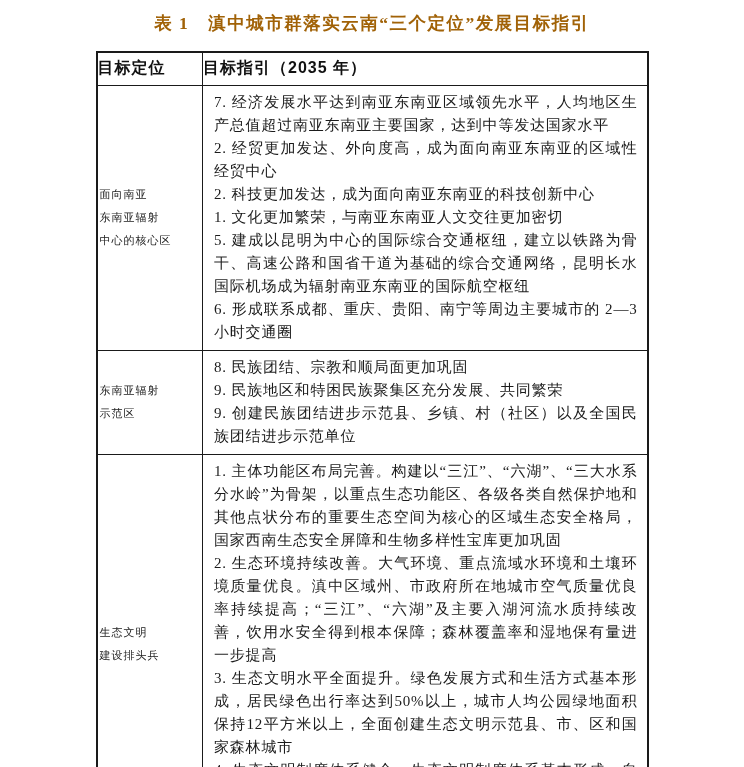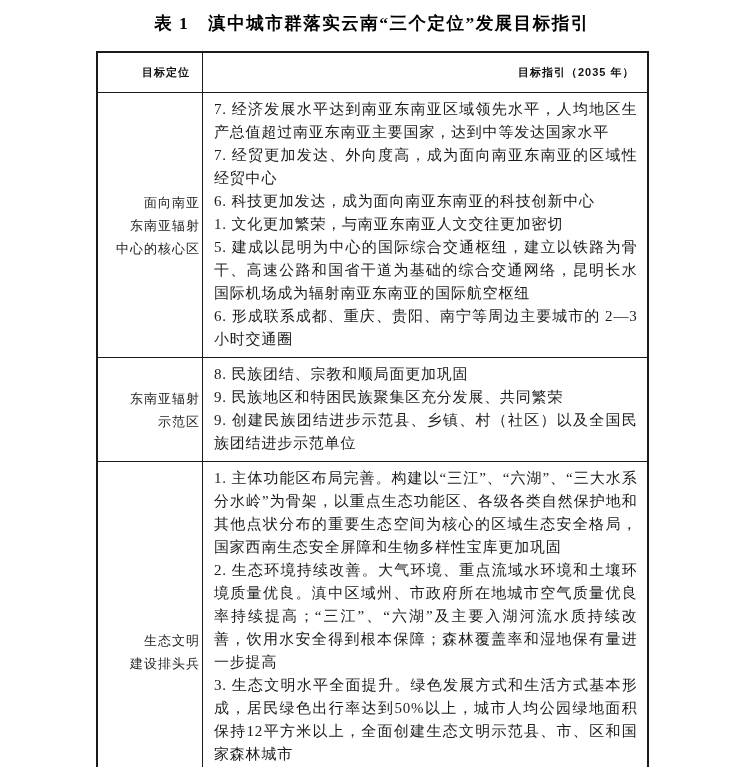--- a/index.html
+++ b/index.html
@@ -17,50 +17,50 @@
     height: 767px;
     box-sizing: border-box;
     padding-top: 11px;
   }
   .doc-title {
     text-align: center;
     font-weight: bold;
     font-size: 17.5px;
     letter-spacing: 1.5px;
     line-height: 24px;
-    color: #000000;
+    color: #a16207;
   }
   table.goals-table {
     border-collapse: collapse;
     table-layout: fixed;
     width: 551px;
     margin: 16px auto 0 auto;
     border: 2px solid #1a1a1a;
   }
   table.goals-table col.c1 { width: 106px; }
   table.goals-table col.c2 { width: 445px; }
   th, td {
     border: 1px solid #1a1a1a;
     vertical-align: middle;
     box-sizing: border-box;
   }
   th {
     font-family: "Liberation Sans", sans-serif;
     font-weight: bold;
-    font-size: 11px;
+    font-size: 16px;
     height: 33px;
-    text-align: right;
+    text-align: left;
     letter-spacing: 1px;
     color: #111;
-    padding: 12px;
+    padding: 0;
   }
   td.pos-cell {
-    text-align: right;
+    text-align: left;
     white-space: pre-line;
-    font-size: 13px;
+    font-size: 11px;
     line-height: 23px;
     letter-spacing: 1px;
     padding: 4px 2px;
   }
   td.goals-cell {
     padding: 5px 9px 6px 11px;
     font-size: 15px;
     line-height: 23px;
   }
   p.goal-item {
@@ -91,22 +91,22 @@
         <th>目标指引（2035 年）</th>
       </tr>
     </thead>
     <tbody>
       <tr class="row-1">
         <td class="pos-cell">面向南亚
 东南亚辐射
 中心的核心区</td>
         <td class="goals-cell">
           <p class="goal-item">7. 经济发展水平达到南亚东南亚区域领先水平，人均地区生产总值超过南亚东南亚主要国家，达到中等发达国家水平</p>
-          <p class="goal-item">7. 经贸更加发达、外向度高，成为面向南亚东南亚的区域性经贸中心</p>
-          <p class="goal-item">6. 科技更加发达，成为面向南亚东南亚的科技创新中心</p>
+          <p class="goal-item">2. 经贸更加发达、外向度高，成为面向南亚东南亚的区域性经贸中心</p>
+          <p class="goal-item">2. 科技更加发达，成为面向南亚东南亚的科技创新中心</p>
           <p class="goal-item">1. 文化更加繁荣，与南亚东南亚人文交往更加密切</p>
           <p class="goal-item">5. 建成以昆明为中心的国际综合交通枢纽，建立以铁路为骨干、高速公路和国省干道为基础的综合交通网络，昆明长水国际机场成为辐射南亚东南亚的国际航空枢纽</p>
           <p class="goal-item">6. 形成联系成都、重庆、贵阳、南宁等周边主要城市的 2—3 小时交通圈</p>
         </td>
       </tr>
       <tr class="row-2">
         <td class="pos-cell">东南亚辐射
 示范区</td>
         <td class="goals-cell">
           <p class="goal-item">8. 民族团结、宗教和顺局面更加巩固</p>

